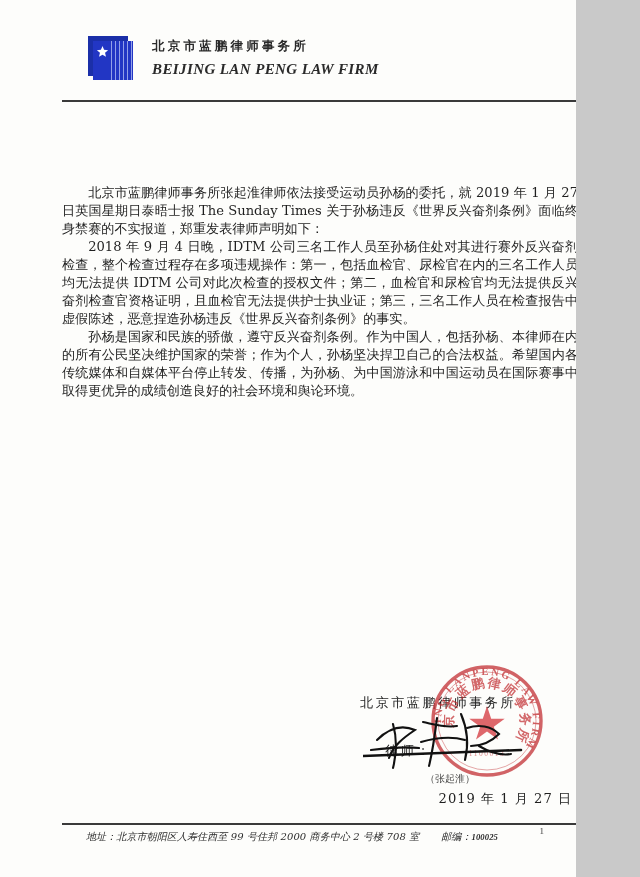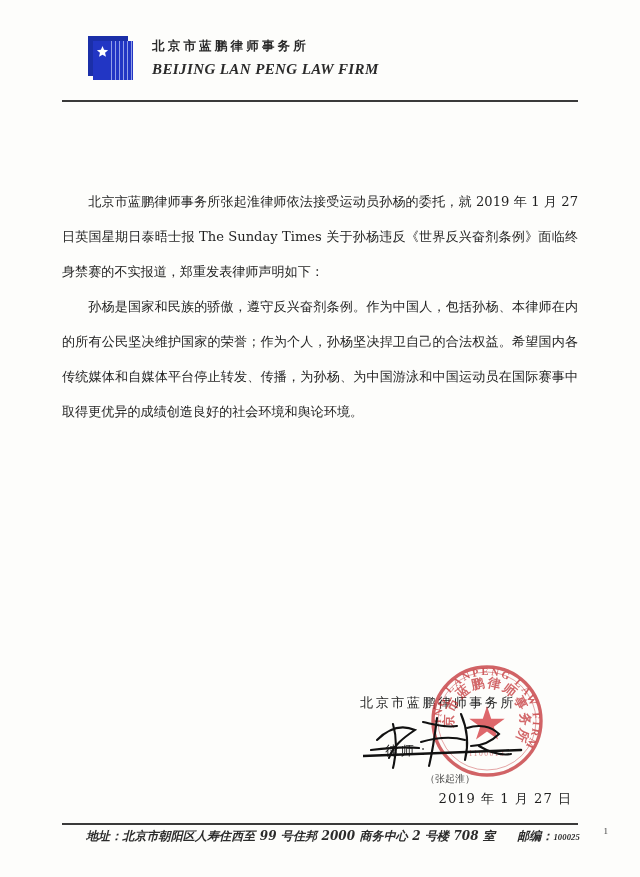--- a/index.html
+++ b/index.html
@@ -5,21 +5,21 @@
   html, body {
     margin: 0;
     padding: 0;
     background: #c9c9c9;
   }
   body {
     font-family: "Liberation Serif", serif;
   }
   .page {
     position: relative;
-    width: 640px;
+    width: 576px;
     height: 877px;
     background: #fdfdfb;
     overflow: hidden;
     box-sizing: border-box;
     padding-left: 22px;
   }
 
   
   .letterhead {
     position: absolute;
@@ -126,21 +126,21 @@
   
   .body-area {
     position: absolute;
     left: 62px;
     top: 184px;
     width: 516px;
   }
   .para {
     font-family: "DejaVu Serif", serif;
     font-size: 13.1px;
-    line-height: 35px;
+    line-height: 18px;
     color: #1f1f1f;
     text-align: justify;
     text-justify: inter-ideograph;
     text-indent: 2em;
     margin: 0 0 0 0;
     word-break: break-word;
   }
 
   
   .sign-area {
@@ -213,22 +213,22 @@
     font-weight: bold;
     font-size: 8.6px;
     line-height: 13px;
     color: #2b2b2b;
     letter-spacing: 0.1px;
   }
   .footer-row { white-space: nowrap; }
   .footer-cn {
     font-family: "DejaVu Serif", serif;
     font-style: italic;
-    font-weight: bold;
-    font-size: 12px;
+    font-weight: normal;
+    font-size: 10px;
   }
   .footer-gap-sm { display: inline-block; width: 10px; }
   .footer-gap { display: inline-block; width: 22px; }
   .page-num {
     position: absolute;
     right: 32px;
     top: 826px;
     font-family: "Liberation Serif", serif;
     font-size: 9px;
     color: #3a3a3a;
@@ -253,20 +253,21 @@
     <div class="logo-text">
       <div class="firm-cn">北京市蓝鹏律师事务所</div>
       <div class="firm-en">BEIJING LAN PENG LAW FIRM</div>
     </div>
   </div>
   <div class="header-rule"></div>
 
 
   <div class="body-area">
     <p class="para">北京市蓝鹏律师事务所张起淮律师依法接受运动员孙杨的委托，就 2019 年 1 月 27 日英国星期日泰晤士报 The Sunday Times 关于孙杨违反《世界反兴奋剂条例》面临终身禁赛的不实报道，郑重发表律师声明如下：</p>
+    <p class="para">2018 年 9 月 4 日晚，IDTM 公司三名工作人员至孙杨住处对其进行赛外反兴奋剂检查，整个检查过程存在多项违规操作：第一，包括血检官、尿检官在内的三名工作人员均无法提供 IDTM 公司对此次检查的授权文件；第二，血检官和尿检官均无法提供反兴奋剂检查官资格证明，且血检官无法提供护士执业证；第三，三名工作人员在检查报告中虚假陈述，恶意捏造孙杨违反《世界反兴奋剂条例》的事实。</p>
     <p class="para">孙杨是国家和民族的骄傲，遵守反兴奋剂条例。作为中国人，包括孙杨、本律师在内的所有公民坚决维护国家的荣誉；作为个人，孙杨坚决捍卫自己的合法权益。希望国内各传统媒体和自媒体平台停止转发、传播，为孙杨、为中国游泳和中国运动员在国际赛事中取得更优异的成绩创造良好的社会环境和舆论环境。</p>
   </div>
 
   <div class="sign-area">
     <div class="sign-line sign-firm">北京市蓝鹏律师事务所</div>
     <div class="sign-line sign-lawyer-label">律师：</div>
     <div class="sign-line sign-date">2019 年 1 月 27 日</div>
 
     <div class="seal">
       <svg width="118" height="118" viewBox="0 0 118 118" aria-hidden="true">

